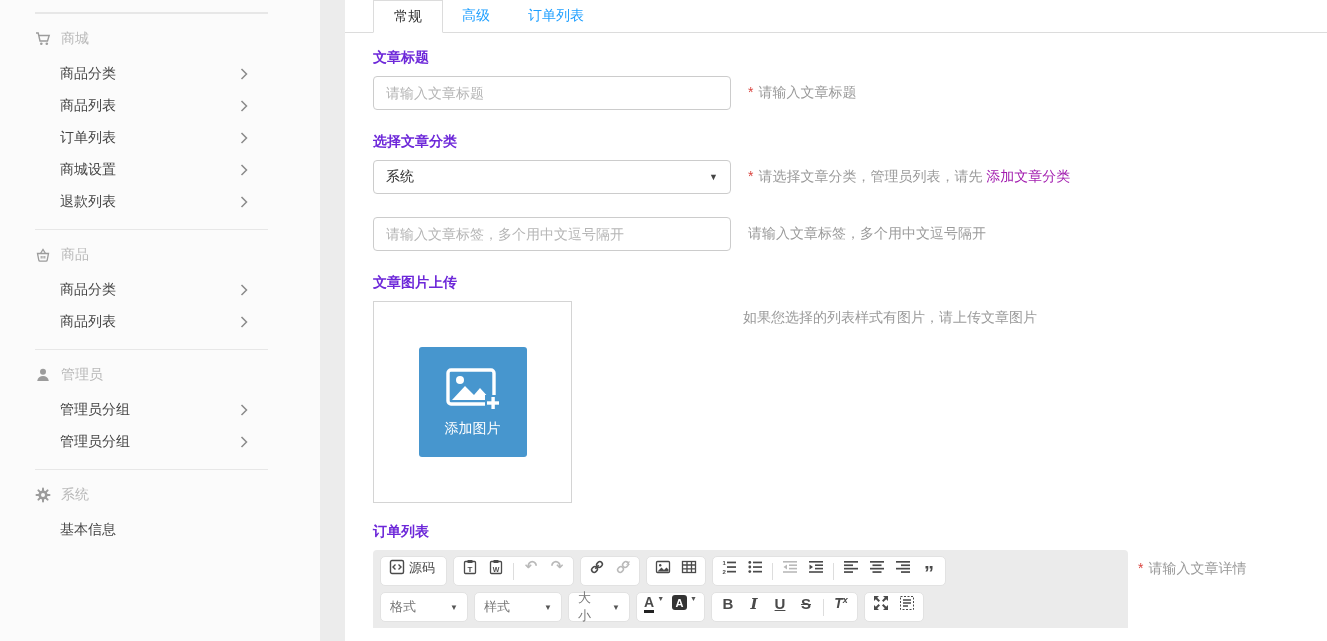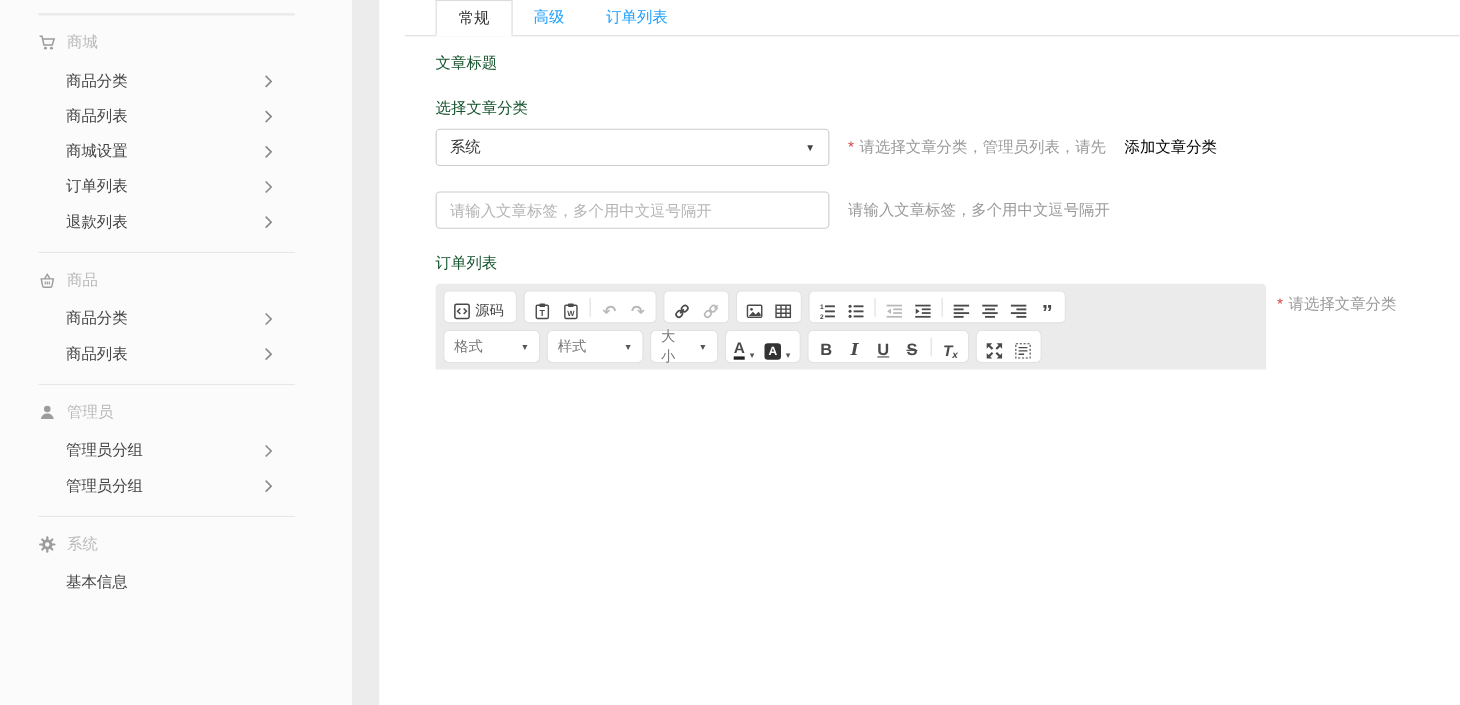--- a/index.html
+++ b/index.html
@@ -13,49 +13,49 @@
   .group-header .gicon { width:16px; height:16px; display:inline-flex; }
   .side-item { display:flex; align-items:center; justify-content:space-between; height:32px; padding:0 72px 0 60px; color:#444; cursor:pointer; }
   .side-item .chev { color:#8a8a8a; display:inline-flex; width:8px; height:12px; }
   .side-item.active { color:#1E9FFF; }
   .side-item.active .chev { color:#1E9FFF; }
   .group { padding-bottom:11px; }
 
   .gap-strip { width:25px; flex-shrink:0; background:#ececec; }
 
   
-  .main { flex:1; background:#fff; min-width:0;padding-left:23px; }
+  .main { flex:1; background:#fff; min-width:0; }
   .tabbar { display:flex; align-items:flex-end; height:33px; border-bottom:1px solid #dcdcdc; padding-left:28px; }
   .tab { height:33px; line-height:32px; padding:0 19px; color:#1E9FFF; cursor:pointer; }
   .tab.active { background:#fff; border:1px solid #dcdcdc; border-bottom:1px solid #fff; margin-bottom:-1px; line-height:31px; padding:0 20px; color:#333; }
 
   .form { padding:16px 0 0 28px; }
   .row { margin-bottom:23px; }
-  .row-label { font-weight:normal; color:#14532d; margin-bottom:9px; }
+  .row-label { font-weight:bold; color:#6d28d9; margin-bottom:9px; }
   .field-line { display:flex; align-items:center; }
   .txt-input { width:358px; height:34px; border:1px solid #ccc; border-radius:4px; padding:0 12px; font-size:14px; color:#333; background:#fff; outline:none; font-family:inherit; }
   .txt-input::placeholder { color:#b5b5b5; }
   .select-box { width:358px; height:34px; border:1px solid #ccc; border-radius:4px; padding:0 12px; display:flex; align-items:center; justify-content:space-between; color:#333; cursor:pointer; background:#fff; }
   .select-box .caret { font-size:9px; color:#444; }
   .hint { margin-left:17px; color:#9a9a9a; }
   .hint .req { color:#d9433e; margin-right:5px; }
-  .hint a { color:#000000; text-decoration:none; cursor:pointer;margin-left:13px; }
+  .hint a { color:#a21caf; text-decoration:none; cursor:pointer; }
 
   .upload-line { display:flex; align-items:flex-start; }
   .upload-box { width:199px; height:202px; border:1px solid #d4d4d4; background:#fff; display:flex; align-items:center; justify-content:center; }
   .upload-tile { width:108px; height:110px; background:#4796CE; border-radius:3px; display:flex; flex-direction:column; align-items:center; justify-content:center; cursor:pointer; }
   .upload-tile .t-label { color:#fff; margin-top:7px; }
   .upload-hint { margin-left:171px; margin-top:8px; color:#9a9a9a; }
 
   
   .editor-line { display:flex; align-items:flex-start; }
   .editor { width:755px; background:#ebebeb; border-radius:4px 4px 0 0; padding:6px 7px 0 7px; }
   .tb-row { display:flex; gap:6px; margin-bottom:6px; flex-wrap:nowrap; }
   .tb-group { background:#fff; border:1px solid #e2e2e2; border-radius:5px; padding:0 4px; display:flex; align-items:center; gap:2px; height:30px; }
-  .tb-btn { min-width:24px; height:24px; display:flex; align-items:flex-end; justify-content:center; border-radius:3px; cursor:pointer; color:#4a4a4a; }
+  .tb-btn { min-width:24px; height:24px; display:flex; align-items:flex-start; justify-content:center; border-radius:3px; cursor:pointer; color:#4a4a4a; }
   .tb-btn svg { width:16px; height:16px; display:block; }
   .tb-sep { width:1px; height:17px; background:#ddd; margin:0 3px; }
   .dis { opacity:.38; cursor:default; }
   .tb-src-label { font-size:13px; color:#444; margin-left:4px; padding-right:3px; }
   .tb-glyph { font-family:"DejaVu Sans",sans-serif; font-size:15px; font-weight:bold; line-height:1; }
   .dd { justify-content:space-between; padding:0 9px; font-size:13px; color:#777; cursor:pointer; }
   .dd .caret { font-size:8px; color:#555; margin-left:8px; }
   .dd-format { width:88px; } .dd-styles { width:88px; } .dd-size { width:62px; }
   .b-bold { font-weight:bold; font-size:15px; }
   .b-italic { font-style:italic; font-weight:bold; font-size:15px; font-family:"DejaVu Serif",serif; }
@@ -98,29 +98,29 @@
     </div>
     <div class="side-item">
       <span>商品列表</span>
       <span class="chev">
           <svg viewBox="0 0 8 12" fill="none" stroke="currentColor" stroke-width="1.5">
             <path d="M1.5 1l5 5-5 5"></path>
           </svg>
         </span>
     </div>
     <div class="side-item">
+      <span>订单列表</span>
+      <span class="chev">
+          <svg viewBox="0 0 8 12" fill="none" stroke="currentColor" stroke-width="1.5">
+            <path d="M1.5 1l5 5-5 5"></path>
+          </svg>
+        </span>
+    </div>
+    <div class="side-item">
       <span>商城设置</span>
-      <span class="chev">
-          <svg viewBox="0 0 8 12" fill="none" stroke="currentColor" stroke-width="1.5">
-            <path d="M1.5 1l5 5-5 5"></path>
-          </svg>
-        </span>
-    </div>
-    <div class="side-item">
-      <span>订单列表</span>
       <span class="chev">
           <svg viewBox="0 0 8 12" fill="none" stroke="currentColor" stroke-width="1.5">
             <path d="M1.5 1l5 5-5 5"></path>
           </svg>
         </span>
     </div>
     <div class="side-item">
       <span>退款列表</span>
       <span class="chev">
           <svg viewBox="0 0 8 12" fill="none" stroke="currentColor" stroke-width="1.5">
@@ -218,20 +218,26 @@
   <div class="tabbar">
     <div class="tab active">常规</div>
     <div class="tab">高级</div>
     <div class="tab">订单列表</div>
   </div>
 
   <div class="form">
 
     <div class="row">
       <div class="row-label">文章标题</div>
+      <div class="field-line">
+        <input class="txt-input" type="text" placeholder="请输入文章标题" style="">
+        <div class="hint">
+          <span class="req">*</span><span>请输入文章标题</span>
+        </div>
+      </div>
     </div>
 
     <div class="row">
       <div class="row-label">选择文章分类</div>
       <div class="field-line">
         <div class="select-box">
           <span>系统</span>
           <span class="caret">▼</span>
         </div>
         <div class="hint">
@@ -243,20 +249,43 @@
 
     <div class="row">
       <div class="field-line">
         <input class="txt-input" type="text" placeholder="请输入文章标签，多个用中文逗号隔开" style="">
         <div class="hint">
           <span>请输入文章标签，多个用中文逗号隔开</span>
         </div>
       </div>
     </div>
 
+    <div class="row" style="margin-bottom:20px;">
+      <div class="row-label">文章图片上传</div>
+      <div class="upload-line">
+        <div class="upload-box">
+          <div class="upload-tile">
+            <svg width="56" height="46" viewBox="0 0 56 46">
+              <rect x="3" y="3" width="46" height="34" rx="3" fill="none" stroke="#fff" stroke-width="3.4"></rect>
+              <circle cx="15" cy="13" r="4" fill="#fff"></circle>
+              <path d="M7 33 L20 19 L29 28 L35 21 L46 33 Z" fill="#fff"></path>
+              <g>
+                <rect x="40" y="28" width="16" height="16" fill="#4796CE"></rect>
+                <rect x="46.4" y="30" width="3.4" height="12" fill="#fff"></rect>
+                <rect x="42" y="34.3" width="12" height="3.4" fill="#fff"></rect>
+              </g>
+            </svg>
+            <span class="t-label">添加图片</span>
+          </div>
+        </div>
+        <div class="upload-hint">
+          <span>如果您选择的列表样式有图片，请上传文章图片</span>
+        </div>
+      </div>
+    </div>
 
     <div class="row">
       <div class="row-label">订单列表</div>
       <div class="editor-line">
         <div class="editor">
 
           <div class="tb-row">
             <div class="tb-group">
               <div class="tb-btn" style="width:auto;padding:0 4px;">
                 <svg viewBox="0 0 16 16" fill="none" stroke="#4a4a4a" stroke-width="1.4">
@@ -439,19 +468,19 @@
                     <rect x="1.5" y="1.5" width="13" height="13" stroke-dasharray="2 1.5" stroke-width="1"></rect>
                     <path d="M4 5h8M4 8h8M4 11h5" stroke-width="1.3"></path>
                   </svg>
               </div>
             </div>
           </div>
 
         </div>
 
         <div class="editor-hint">
-          <span class="req">*</span><span>请选择文章分类</span>
+          <span class="req">*</span><span>请输入文章详情</span>
         </div>
       </div>
     </div>
 
   </div>
 </div>
 
 </body></html>

